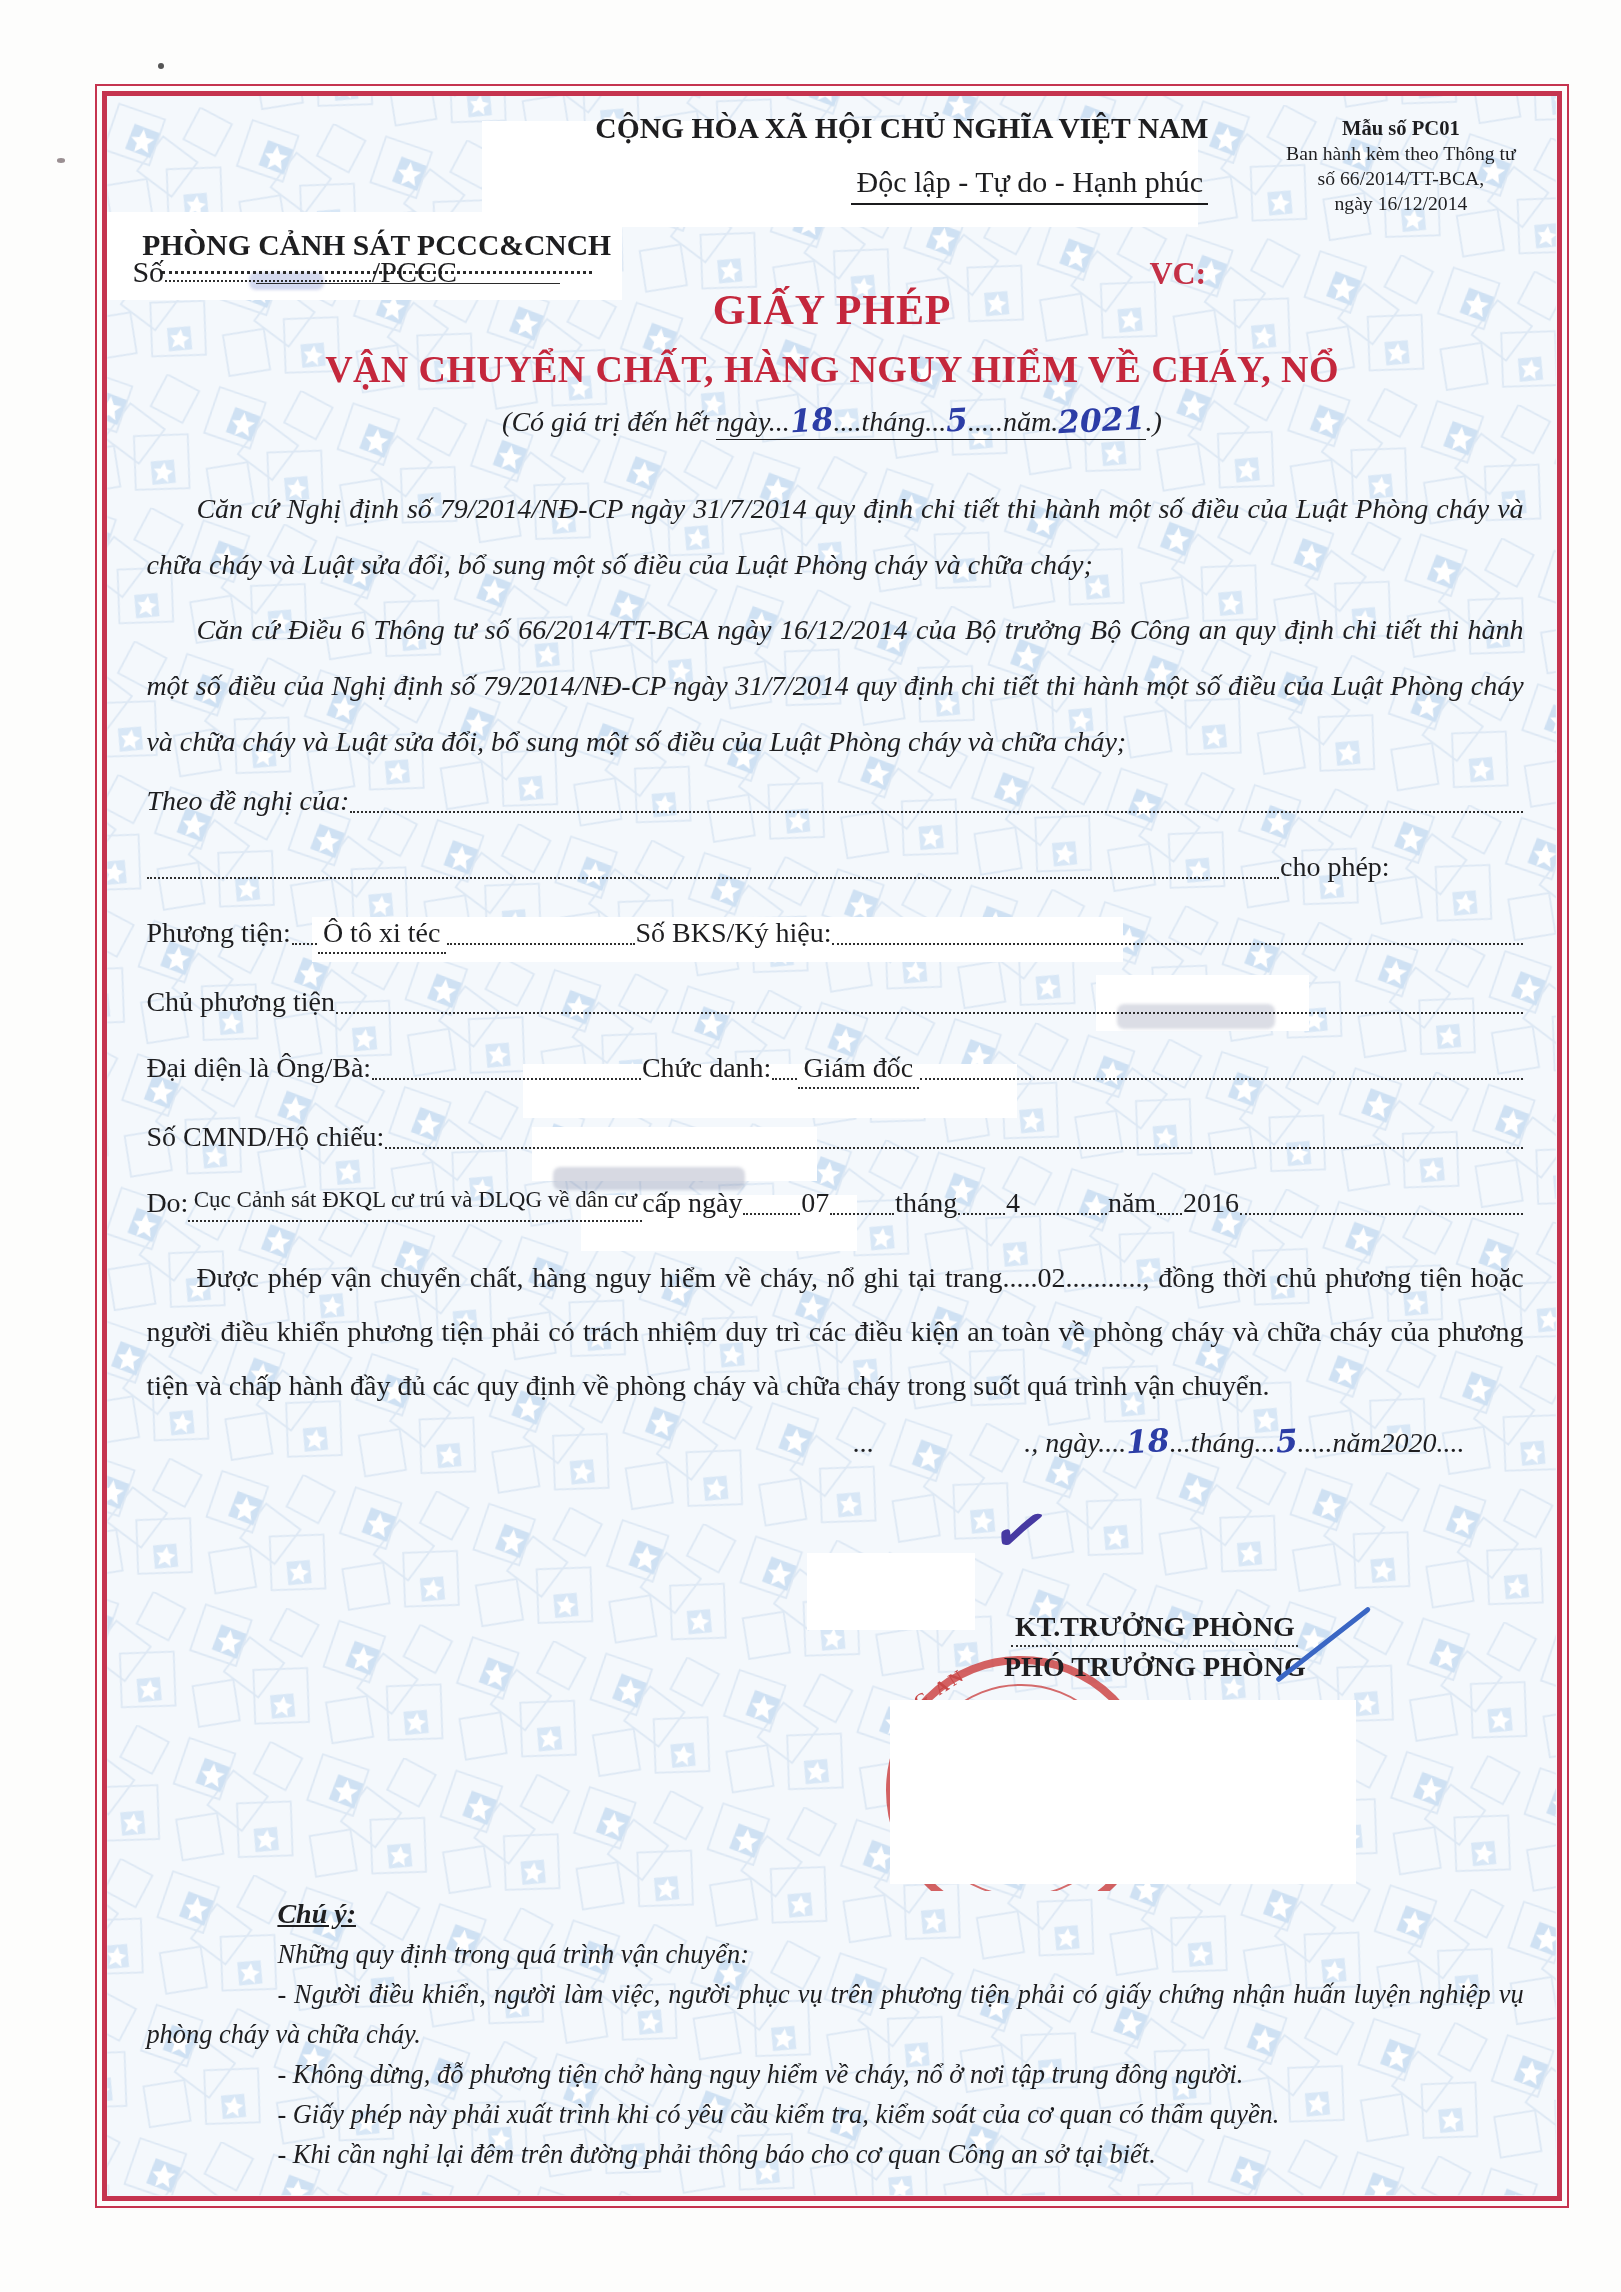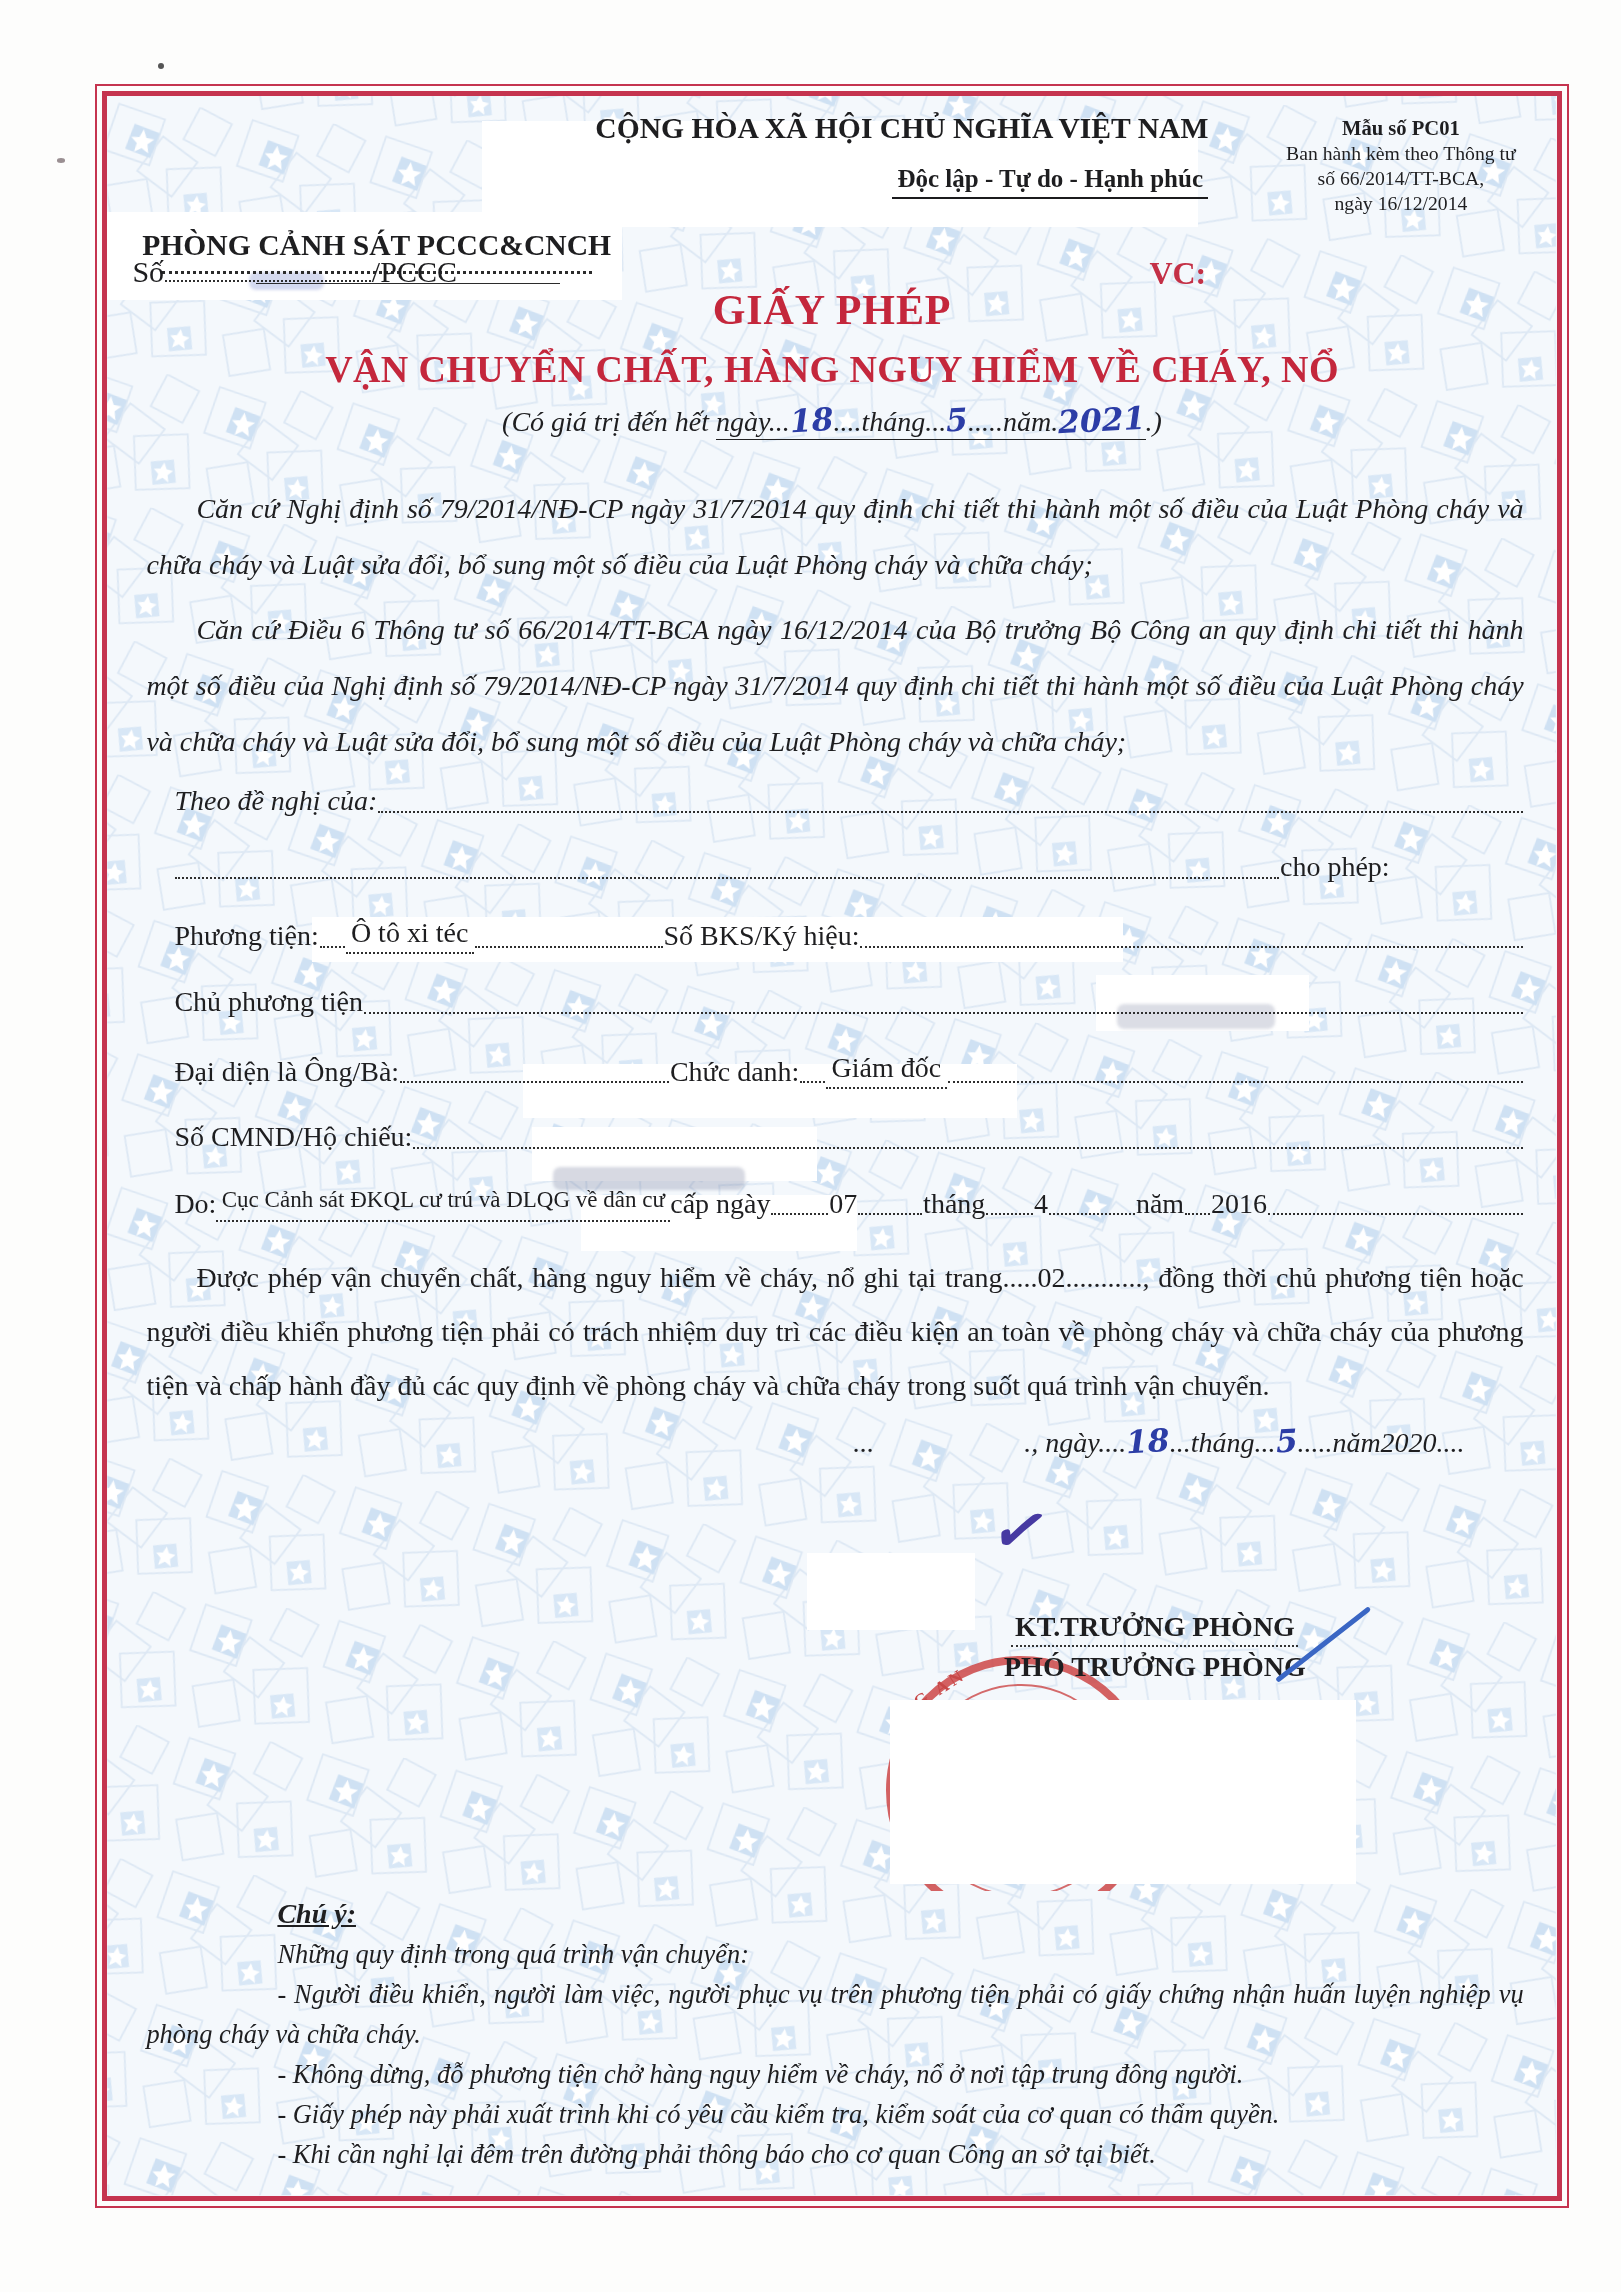--- a/index.html
+++ b/index.html
@@ -24,21 +24,21 @@
   .content{position:absolute;inset:0;z-index:4;}
   .overlay{position:absolute;z-index:5;}
 
   
   .org-block{position:absolute;left:14.3px;top:120px;width:510px;text-align:center;}
   .org-name{font-weight:bold;font-size:29.6px;white-space:nowrap;margin-top:13px;}
   .org-dotline{width:430px;margin:9px auto 0;border-bottom:3.6px dotted #2b2b2b;height:0;}
   .org-solidline{width:304px;margin:9px auto 0 134px;border-bottom:1.8px solid #2b2b2b;height:0;}
   .nat-block{position:absolute;left:385px;top:16px;width:716px;text-align:right;}
   .nat-title{font-weight:bold;font-size:29.6px;white-space:nowrap;}
-  .nat-motto{display:inline-block;margin-top:19.7px;font-weight:bold;font-size:25px;
+  .nat-motto{display:inline-block;margin-top:19.7px;font-weight:normal;font-size:30px;
              border-bottom:2.7px solid #1b1b1d;padding:0 5.4px 3.6px;}
   .form-box{position:absolute;left:1139px;top:19.7px;width:309px;text-align:center;font-size:19.7px;line-height:25px;}
   .form-box .fb1{font-weight:bold;font-size:20.6px;}
 
   .docno-row{position:absolute;left:25px;top:154px;display:flex;align-items:flex-end;width:394px;font-size:30px;}
   .docno-row .dots{margin-bottom:6.3px;}
   .vc-label{position:absolute;left:1042px;top:159px;color:#c43046;font-size:32px;font-weight:bold;}
 
   .title-block{position:absolute;left:0;right:0;top:190px;text-align:center;color:#c4273c;}
   .title-main{font-size:42px;font-weight:bold;letter-spacing:0.9px;}
@@ -46,21 +46,21 @@
   .validity{margin-top:14.3px;color:#1e1e20;font-style:italic;font-size:28px;}
   .validity .ul{border-bottom:1.8px solid #222;padding-bottom:1.8px;}
 
   .hand{font-family:"DejaVu Serif",serif;font-style:italic;font-weight:bold;color:#2c3da6;
         display:inline-block;transform:rotate(-3deg);font-size:1.12em;line-height:1;}
 
   .body-flow{position:absolute;left:39px;right:33px;top:385px;font-size:28px;}
   .legal{font-style:italic;text-align:justify;text-indent:50px;line-height:56px;margin:0 0 9px;}
   .legal.l2{margin-bottom:12.5px;}
 
-  .frow{display:flex;align-items:flex-end;margin-bottom:29.6px;line-height:1.28;margin-left:28px;}
+  .frow{display:flex;align-items:flex-start;margin-bottom:29.6px;line-height:1.28;}
   .frow .lab{white-space:nowrap;}
   .it{font-style:italic;}
   .dots{flex:1 1 auto;border-bottom:2.7px dotted #2e2e2e;height:1em;margin:0 0.9px 6.3px;min-width:25px;}
   .dfix{flex:0 0 auto;}
   .typed{white-space:nowrap;border-bottom:2.7px dotted #2e2e2e;padding:0 5.4px 1.8px;}
   .typed-sm{font-size:23px;padding-bottom:5.4px;}
 
   .grant{margin:3.6px 0 0;text-align:justify;text-indent:50px;line-height:54px;}
   .dateline{margin-top:12.5px;text-align:right;padding-right:59px;font-style:italic;white-space:nowrap;}
   .dl-gap{display:inline-block;width:150px;}

